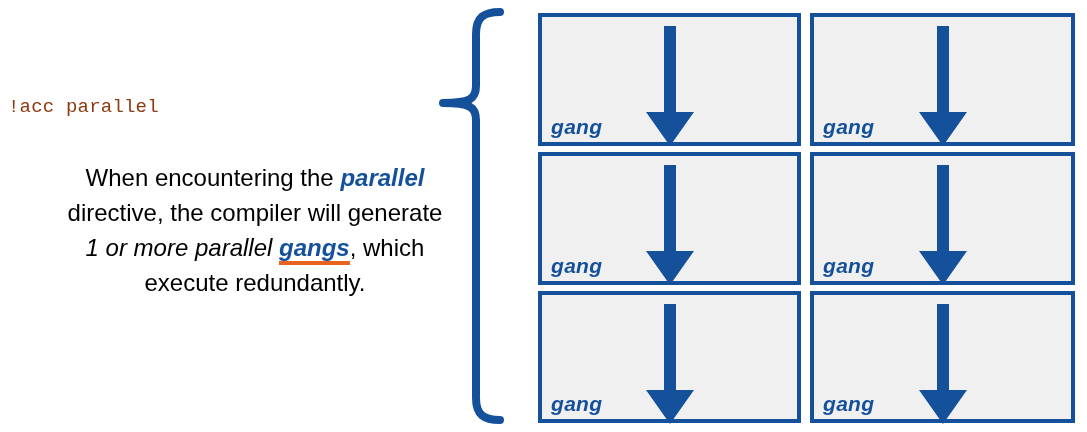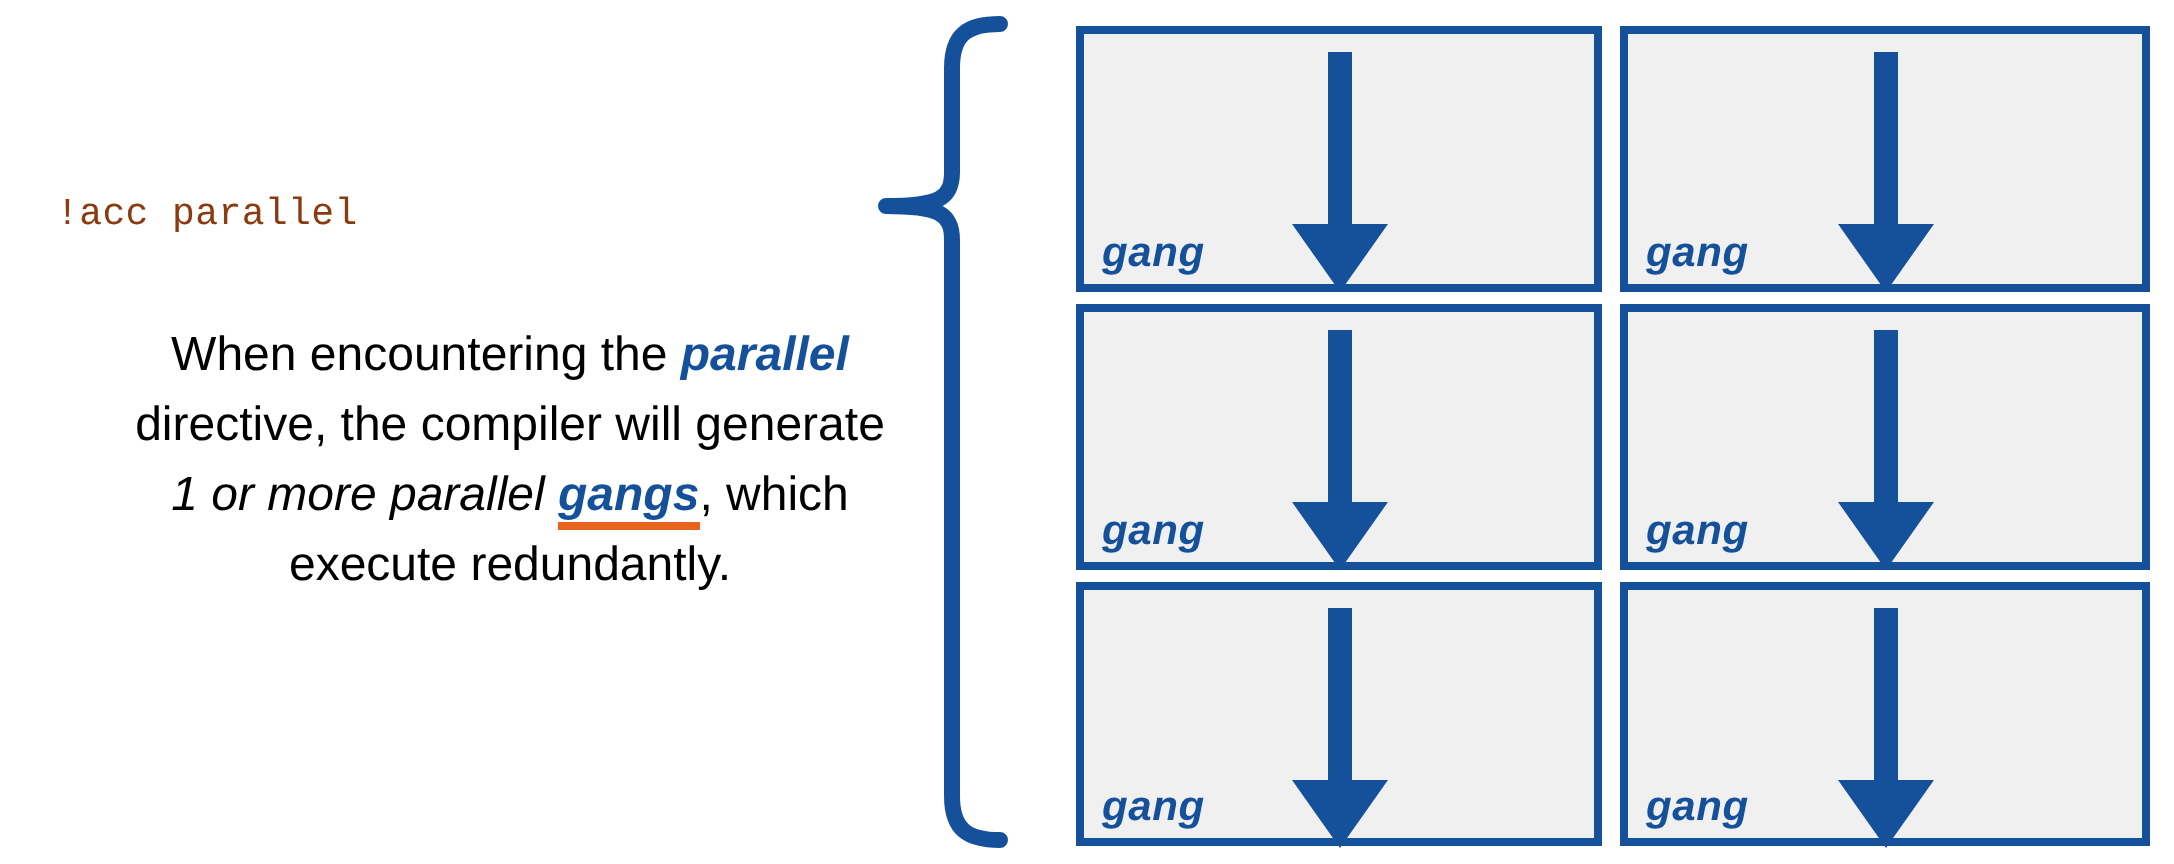--- a/index.html
+++ b/index.html
@@ -3,21 +3,21 @@
 <meta charset="utf-8">
 <style>
   html,body{margin:0;padding:0;background:#fff;}
   #slide{
     position:relative;width:1087px;height:432px;background:#ffffff;
     overflow:hidden;font-family:"Liberation Sans",sans-serif;
   }
 
   
   #code-line{
-    position:absolute;left:28px;top:96px;
+    position:absolute;left:8px;top:96px;
     font-family:"Liberation Mono","DejaVu Sans Mono",monospace;
     font-size:19px;line-height:22px;letter-spacing:0.2px;
     color:#8C3A10;white-space:pre;
   }
 
   #desc{
     position:absolute;left:60px;top:160px;width:390px;
     text-align:center;color:#000000;
     font-family:"Liberation Sans",sans-serif;
     font-size:24px;line-height:35px;font-weight:400;

